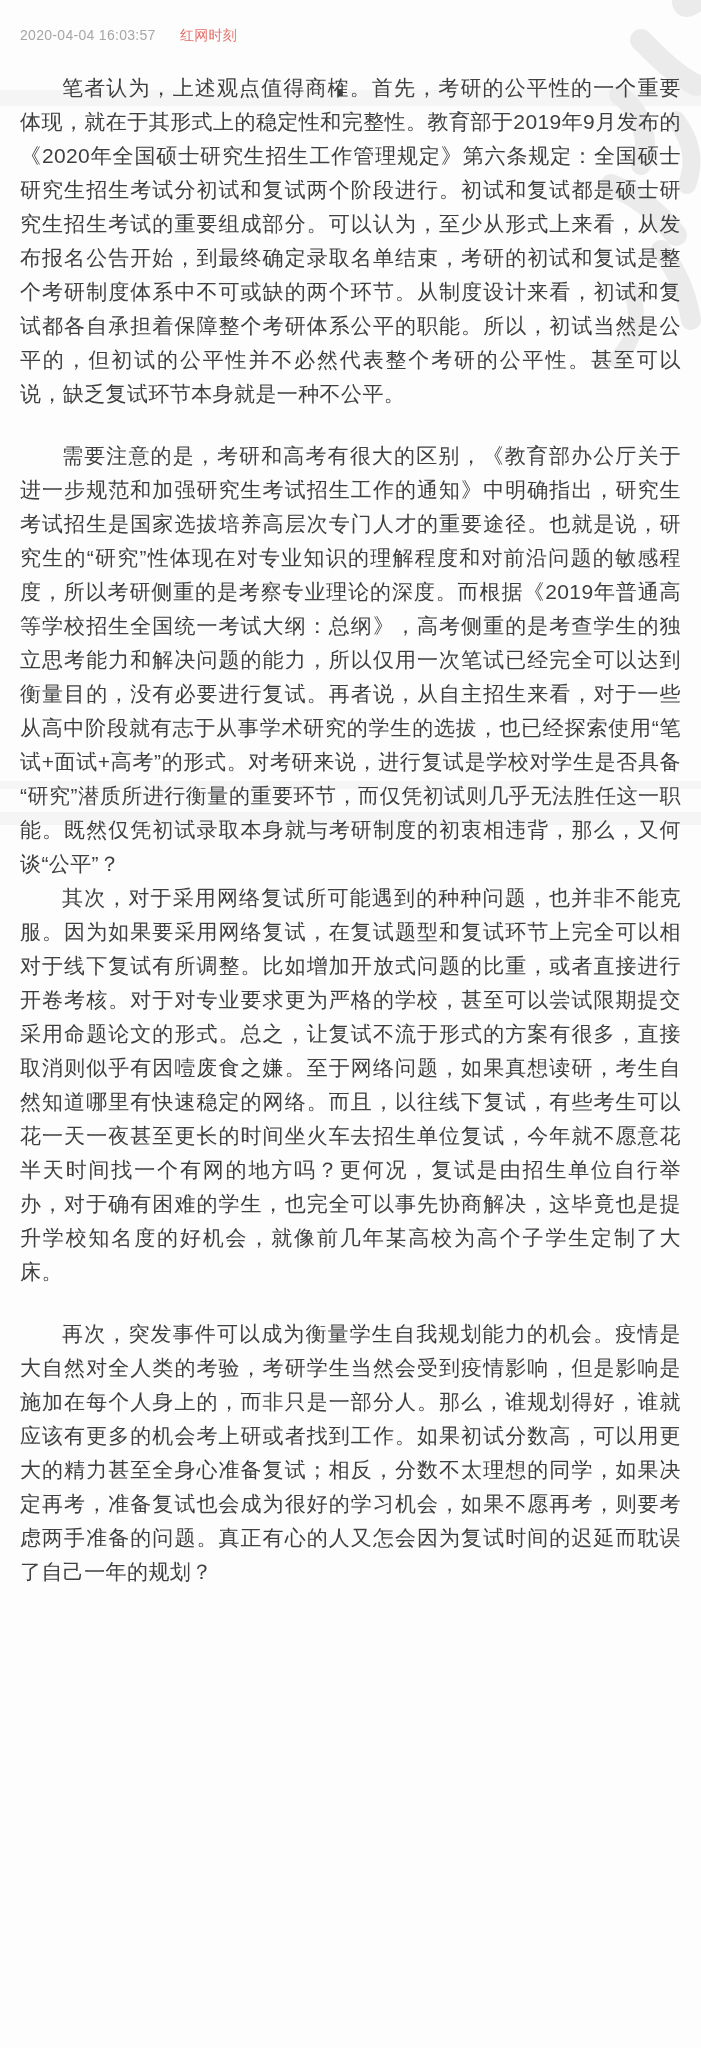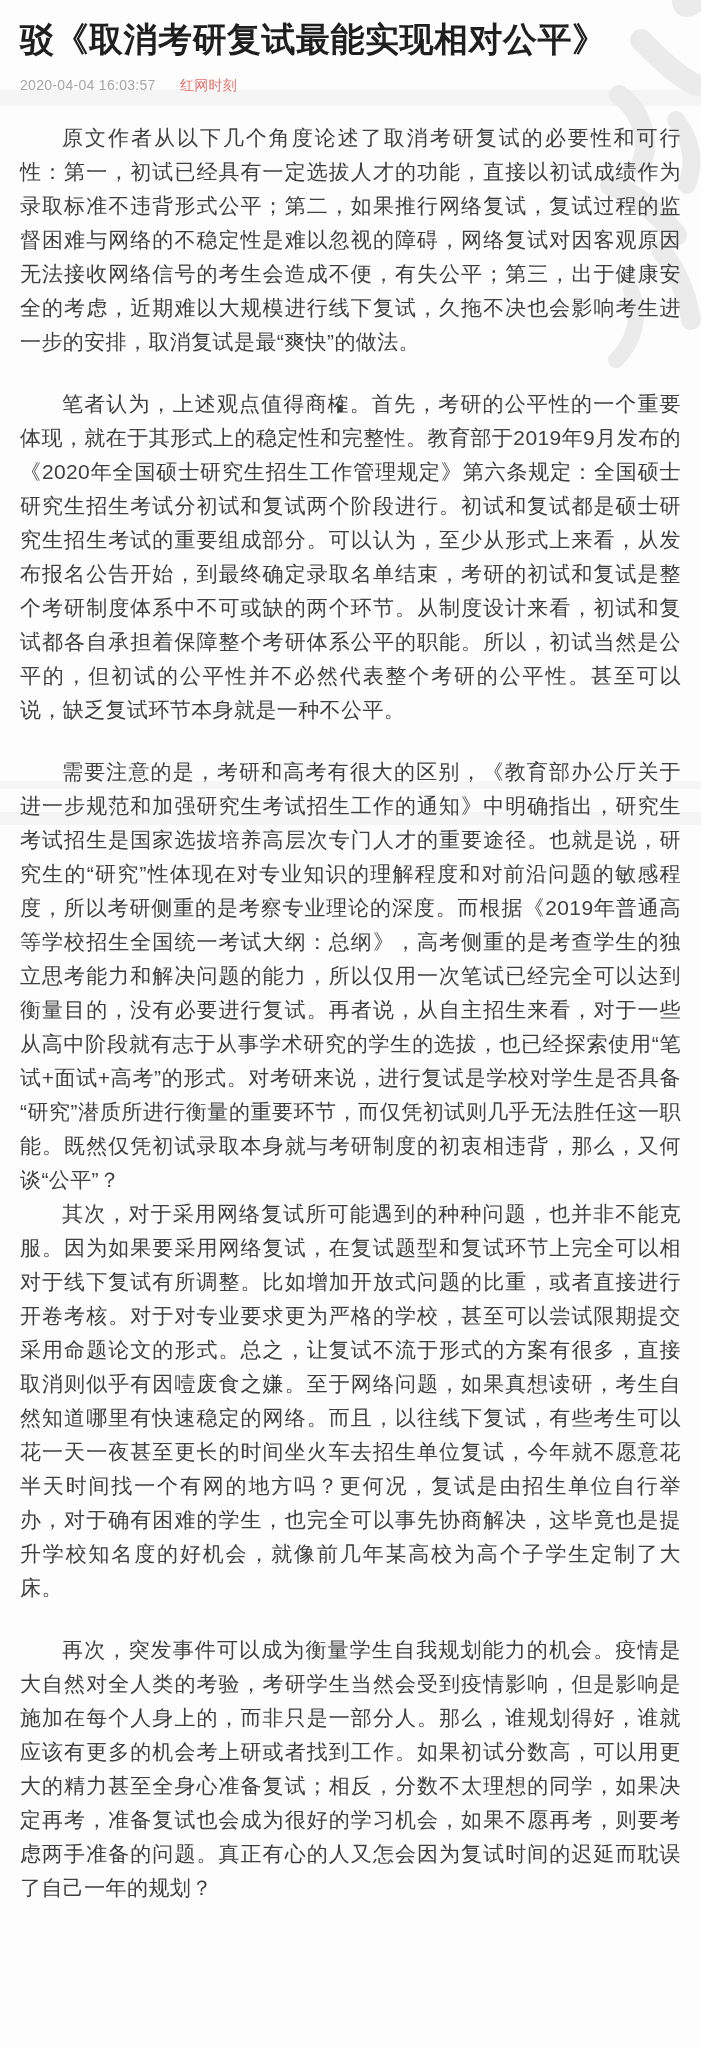--- a/index.html
+++ b/index.html
@@ -91,29 +91,27 @@
       <path d="M150 40 C 170 60, 185 75, 205 85" stroke-width="22"></path>
       <path d="M128 95 C 150 110, 160 140, 150 165" stroke-width="20"></path>
       <path d="M185 120 C 200 140, 205 160, 196 185" stroke-width="18"></path>
       <path d="M120 185 C 145 195, 165 210, 185 235" stroke-width="22"></path>
       <path d="M170 250 C 185 270, 195 290, 200 320" stroke-width="20"></path>
       <path d="M140 290 C 150 315, 145 340, 125 360" stroke-width="16"></path>
     </g>
   </svg>
 
   <div class="content">
-    <h1 class="article-title">驳《取消考研复试最能实现相对公平》</h1>
 
     <div class="meta-row">
       <span class="date">2020-04-04 16:03:57</span>
       <span class="source">红网时刻</span>
     </div>
 
     <div class="article-body">
-        <p>原文作者从以下几个角度论述了取消考研复试的必要性和可行性：第一，初试已经具有一定选拔人才的功能，直接以初试成绩作为录取标准不违背形式公平；第二，如果推行网络复试，复试过程的监督困难与网络的不稳定性是难以忽视的障碍，网络复试对因客观原因无法接收网络信号的考生会造成不便，有失公平；第三，出于健康安全的考虑，近期难以大规模进行线下复试，久拖不决也会影响考生进一步的安排，取消复试是最“爽快”的做法。</p>
         <p>笔者认为，上述观点值得商榷。首先，考研的公平性的一个重要体现，就在于其形式上的稳定性和完整性。教育部于2019年9月发布的《2020年全国硕士研究生招生工作管理规定》第六条规定：全国硕士研究生招生考试分初试和复试两个阶段进行。初试和复试都是硕士研究生招生考试的重要组成部分。可以认为，至少从形式上来看，从发布报名公告开始，到最终确定录取名单结束，考研的初试和复试是整个考研制度体系中不可或缺的两个环节。从制度设计来看，初试和复试都各自承担着保障整个考研体系公平的职能。所以，初试当然是公平的，但初试的公平性并不必然代表整个考研的公平性。甚至可以说，缺乏复试环节本身就是一种不公平。</p>
         <p>需要注意的是，考研和高考有很大的区别，《教育部办公厅关于进一步规范和加强研究生考试招生工作的通知》中明确指出，研究生考试招生是国家选拔培养高层次专门人才的重要途径。也就是说，研究生的“研究”性体现在对专业知识的理解程度和对前沿问题的敏感程度，所以考研侧重的是考察专业理论的深度。而根据《2019年普通高等学校招生全国统一考试大纲：总纲》，高考侧重的是考查学生的独立思考能力和解决问题的能力，所以仅用一次笔试已经完全可以达到衡量目的，没有必要进行复试。再者说，从自主招生来看，对于一些从高中阶段就有志于从事学术研究的学生的选拔，也已经探索使用“笔试+面试+高考”的形式。对考研来说，进行复试是学校对学生是否具备“研究”潜质所进行衡量的重要环节，而仅凭初试则几乎无法胜任这一职能。既然仅凭初试录取本身就与考研制度的初衷相违背，那么，又何谈“公平”？</p>
         <p class="tight">其次，对于采用网络复试所可能遇到的种种问题，也并非不能克服。因为如果要采用网络复试，在复试题型和复试环节上完全可以相对于线下复试有所调整。比如增加开放式问题的比重，或者直接进行开卷考核。对于对专业要求更为严格的学校，甚至可以尝试限期提交采用命题论文的形式。总之，让复试不流于形式的方案有很多，直接取消则似乎有因噎废食之嫌。至于网络问题，如果真想读研，考生自然知道哪里有快速稳定的网络。而且，以往线下复试，有些考生可以花一天一夜甚至更长的时间坐火车去招生单位复试，今年就不愿意花半天时间找一个有网的地方吗？更何况，复试是由招生单位自行举办，对于确有困难的学生，也完全可以事先协商解决，这毕竟也是提升学校知名度的好机会，就像前几年某高校为高个子学生定制了大床。</p>
         <p>再次，突发事件可以成为衡量学生自我规划能力的机会。疫情是大自然对全人类的考验，考研学生当然会受到疫情影响，但是影响是施加在每个人身上的，而非只是一部分人。那么，谁规划得好，谁就应该有更多的机会考上研或者找到工作。如果初试分数高，可以用更大的精力甚至全身心准备复试；相反，分数不太理想的同学，如果决定再考，准备复试也会成为很好的学习机会，如果不愿再考，则要考虑两手准备的问题。真正有心的人又怎会因为复试时间的迟延而耽误了自己一年的规划？</p>
       </div>
   </div>
 
 </div>
 
 </body></html>

